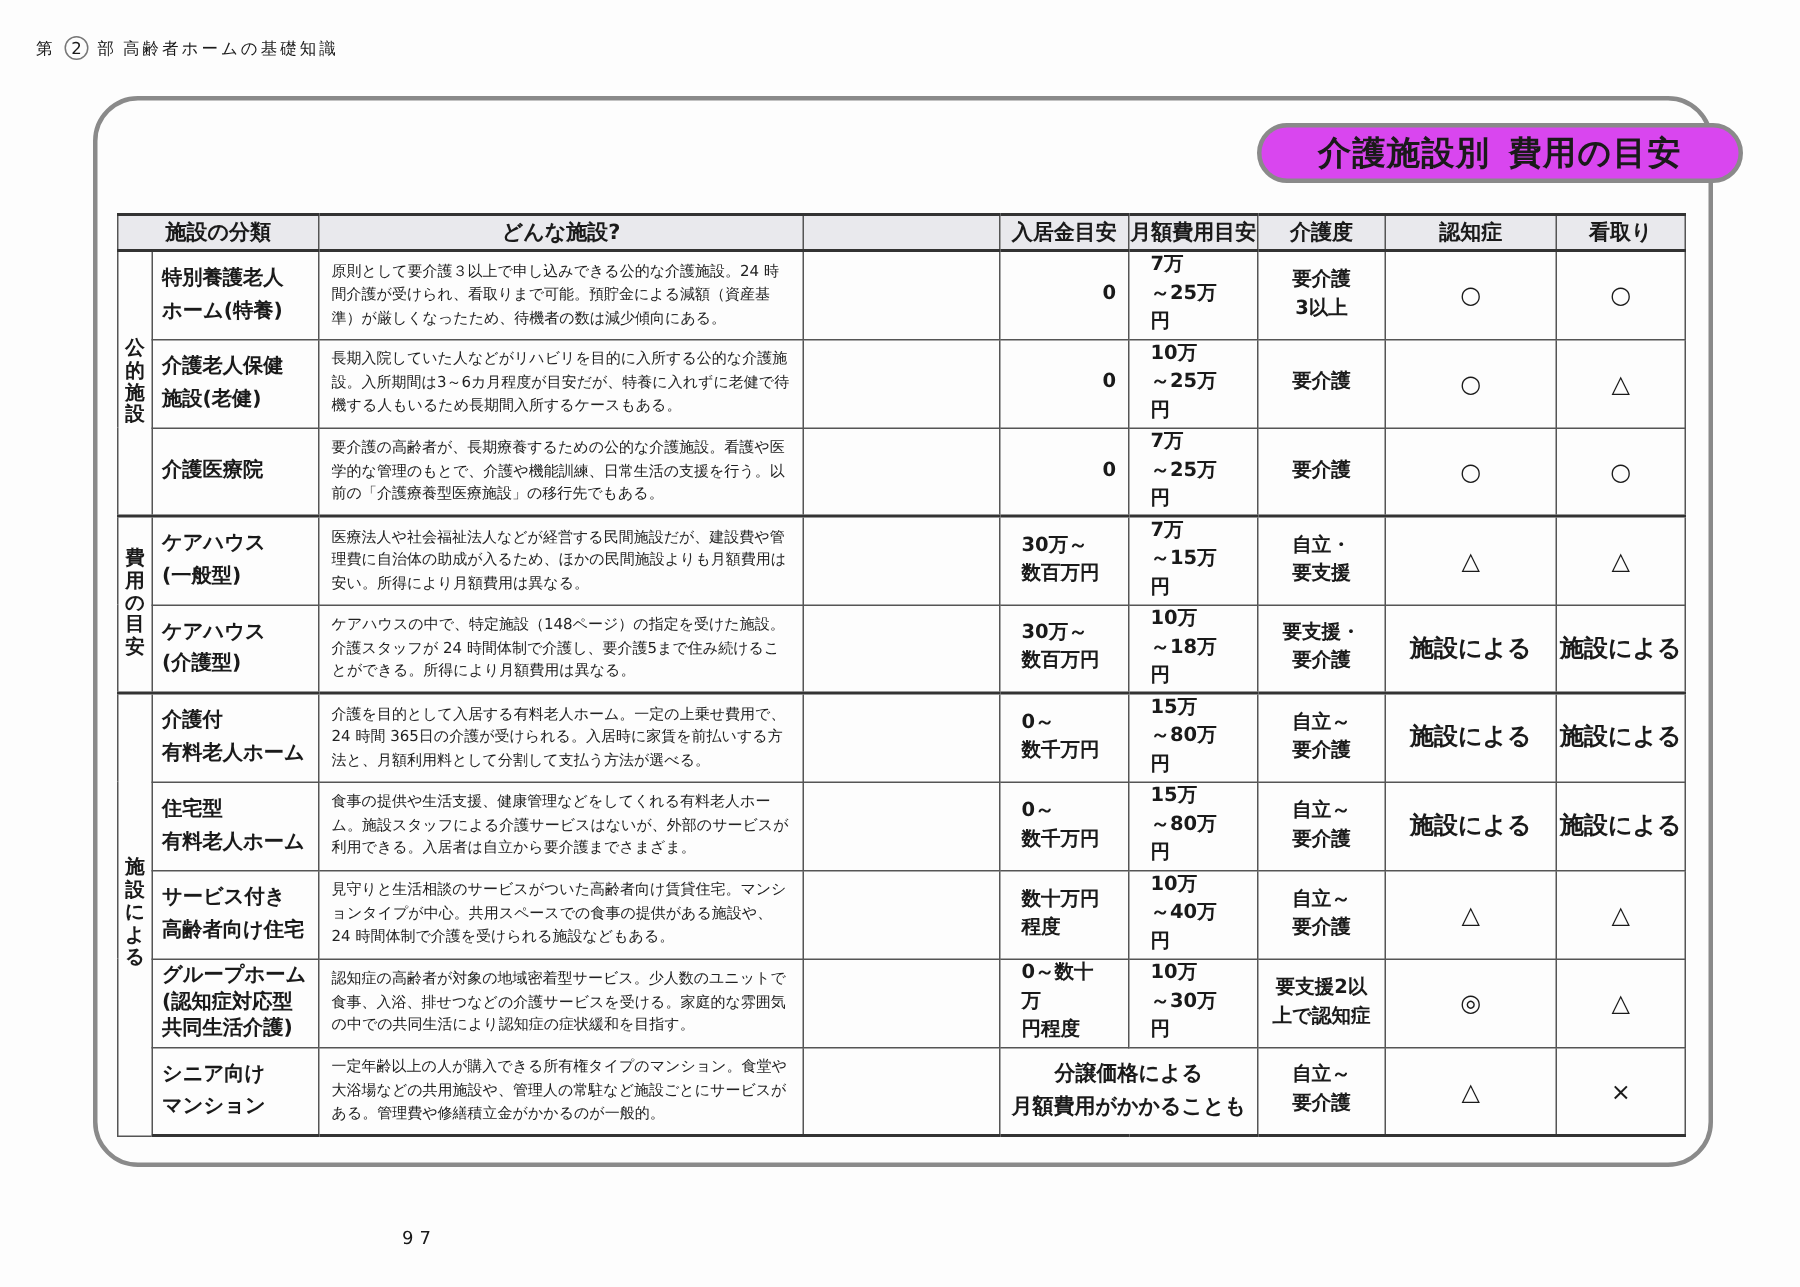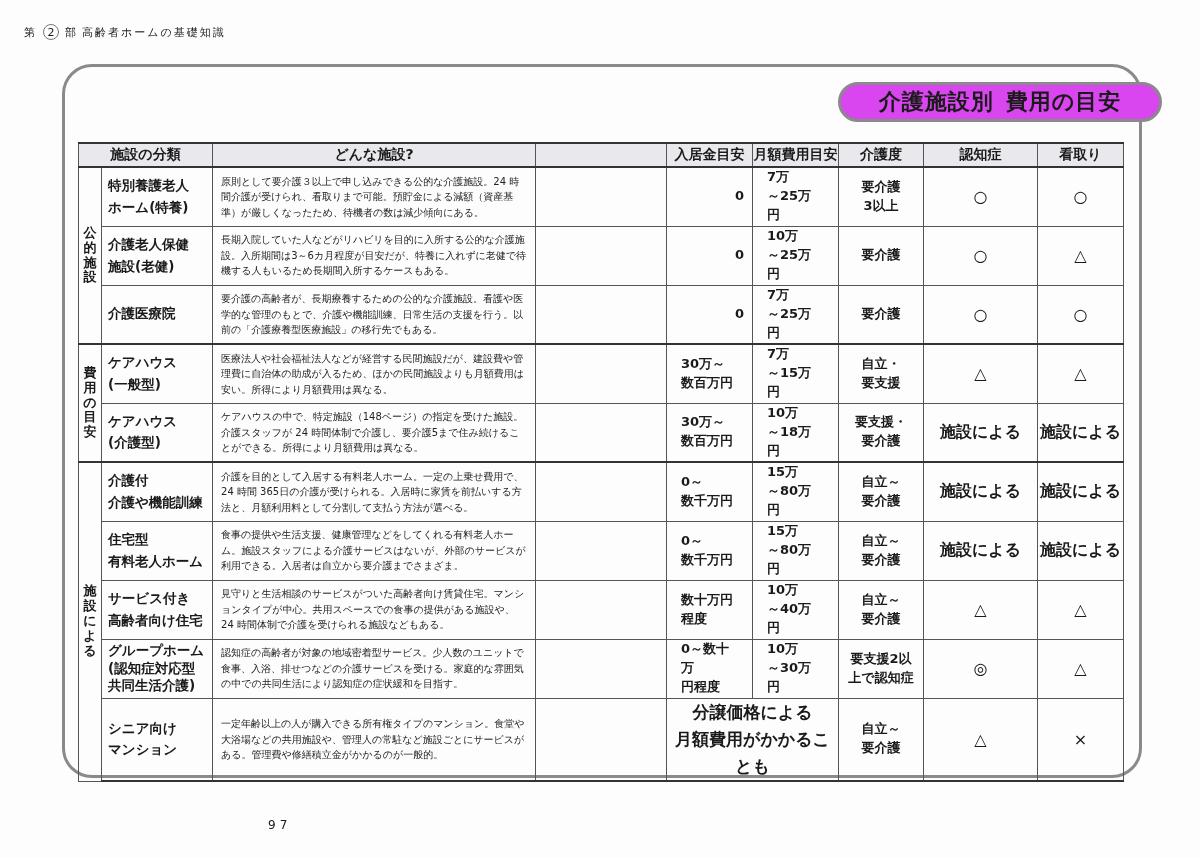--- a/index.html
+++ b/index.html
@@ -22,21 +22,21 @@
     td.cat { text-align: center; font-weight: bold; font-size: 13px; line-height: 1.15; padding: 0; }
     td.cat span { display: inline-block; width: 14px; word-break: break-all; }
     td.name { font-weight: bold; font-size: 13.5px; padding: 0 6px; line-height: 1.6; border-left: 2px solid #888; }
     td.desc { font-size: 10px; padding: 2px 8px; line-height: 1.55; color: #222; }
     td.blank { }
     td.fee { font-weight: bold; font-size: 13px; padding: 0 14px; line-height: 1.45; }
     td.fee.right { text-align: right; padding-right: 8px; }
     td.care { text-align: center; font-weight: bold; font-size: 13px; line-height: 1.45; }
     td.mark { text-align: center; font-size: 16px; }
     td.mark.txt { font-size: 16px; font-weight: bold; }
-    td.merged { text-align: center; font-weight: bold; font-size: 17px; line-height: 1.6; }
+    td.merged { text-align: center; font-weight: bold; font-size: 14px; line-height: 1.6; }
     tr.group-start td { border-top: 2px solid #333; }
     tbody tr:last-child td { border-bottom: 2px solid #333; }
     .pre { white-space: pre-line; }
 
     .page-num { position: absolute; top: 818px; font-size: 12px; letter-spacing: 4px; }
     .page-left { left: 268px; }
     .page-right { left: 906px; margin-top: 40px; }
   </style>
 </head>
 <body>
@@ -149,21 +149,21 @@
 ～18万円</td>
       <td class="care pre">要支援・
 要介護</td>
       <td class="mark txt">施設による</td>
       <td class="mark txt">施設による</td>
     </tr>
 
     <tr class="group-start">
       <td class="cat" rowspan="5"><span>施設による</span></td>
       <td class="name pre">介護付
-介護や機能訓練</td>
+有料老人ホーム</td>
       <td class="desc">介護を目的として入居する有料老人ホーム。一定の上乗せ費用で、24 時間 365日の介護が受けられる。入居時に家賃を前払いする方法と、月額利用料として分割して支払う方法が選べる。</td>
       <td class="blank"></td>
       <td class="fee pre">0～
 数千万円</td>
       <td class="fee pre">15万
 ～80万円</td>
       <td class="care pre">自立～
 要介護</td>
       <td class="mark txt">施設による</td>
       <td class="mark txt">施設による</td>

